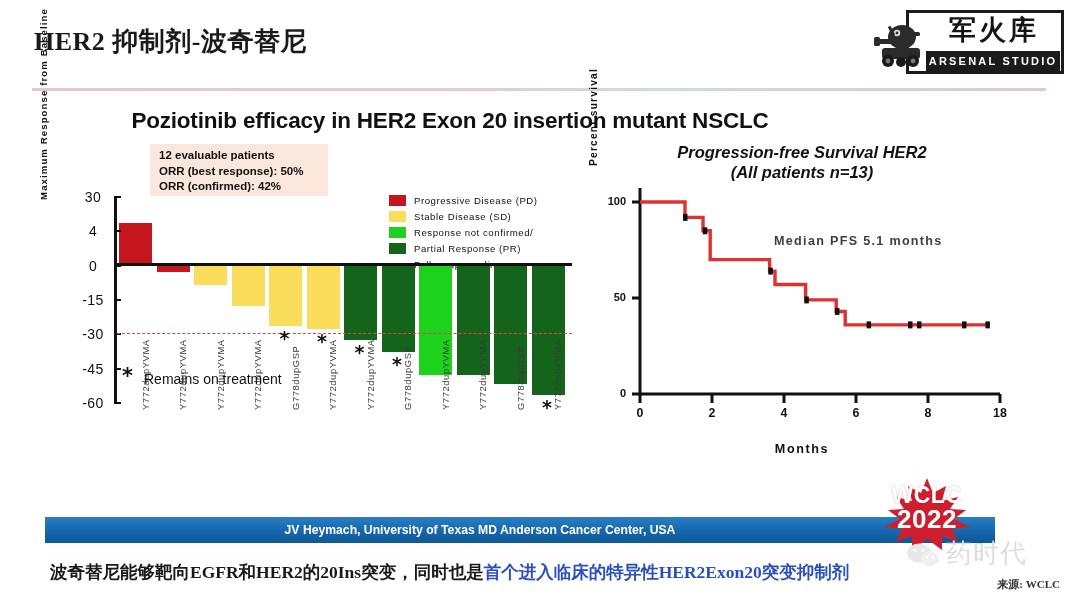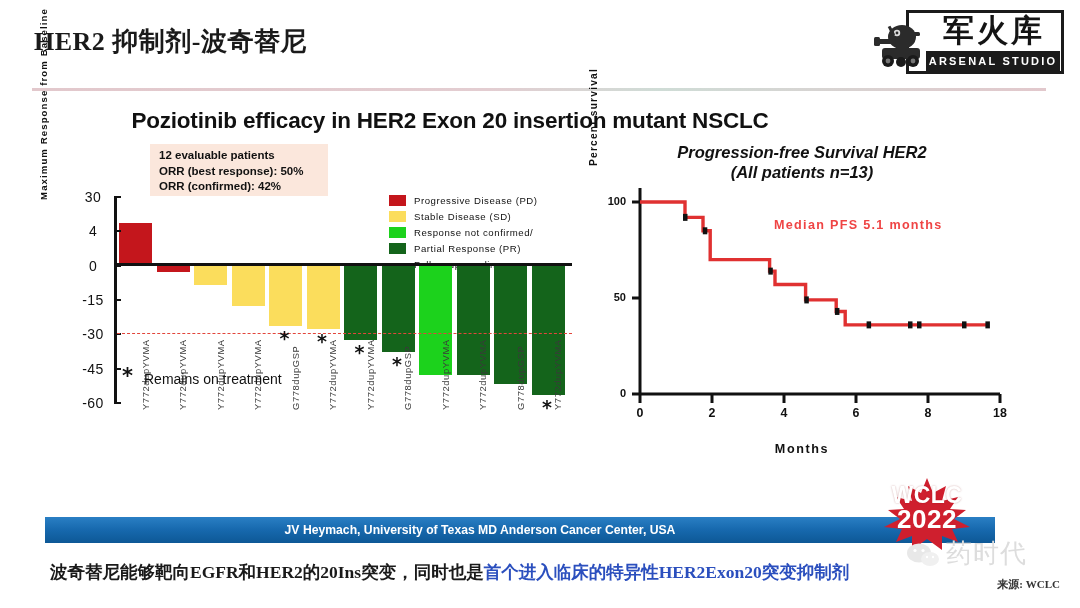--- a/index.html
+++ b/index.html
@@ -26,21 +26,21 @@
   
   .logo{
     position:absolute;right:14px;top:6px;width:200px;height:72px;
   }
   .logo-box{
     position:absolute;left:40px;top:4px;width:158px;height:64px;
     border:3px solid #1b1b1b;background:#fff;box-sizing:border-box;
   }
   .logo-cn{
     position:absolute;left:62px;top:6px;width:132px;height:36px;
-    font-family:"DejaVu Sans", sans-serif;font-weight:bold;font-size:31px;
+    font-family:"DejaVu Sans", sans-serif;font-weight:bold;font-size:27px;
     color:#141414;letter-spacing:3px;line-height:36px;text-align:center;
   }
   .logo-en{
     position:absolute;left:60px;top:45px;width:134px;height:20px;
     background:#1b1b1b;color:#fff;font-size:11px;font-weight:bold;
     letter-spacing:2.2px;text-align:center;line-height:20px;
   }
   .logo-tank{position:absolute;left:6px;top:14px;}
 
   
@@ -102,22 +102,22 @@
     position:absolute;left:0;top:0;width:420px;text-align:center;
     font-size:16.5px;font-weight:bold;color:#111;line-height:20px;font-style:italic;
   }
   .km-ylab{
     position:absolute;left:-4px;top:60px;width:170px;
     transform:rotate(-90deg);transform-origin:left top;
     font-size:10.2px;font-weight:bold;letter-spacing:1.2px;color:#111;
     text-align:center;white-space:nowrap;
   }
   .km-note{
-    position:absolute;left:182px;top:76px;
-    font-size:12.6px;font-weight:bold;letter-spacing:1.3px;color:#ef4444;white-space:nowrap;
+    position:absolute;left:182px;top:92px;
+    font-size:12.6px;font-weight:bold;letter-spacing:1.3px;color:#404040;white-space:nowrap;
   }
   .km-xlab{
     position:absolute;left:0;top:300px;width:420px;text-align:center;
     font-size:12.6px;font-weight:bold;letter-spacing:1.6px;color:#111;
   }
   .km-yt{position:absolute;width:34px;text-align:right;font-size:11px;font-weight:bold;color:#111;}
   .km-xt{position:absolute;width:20px;text-align:center;font-size:12.4px;font-weight:bold;color:#111;}
 
   
   .wclc{position:absolute;left:862px;top:476px;width:130px;height:74px;z-index:7;}

